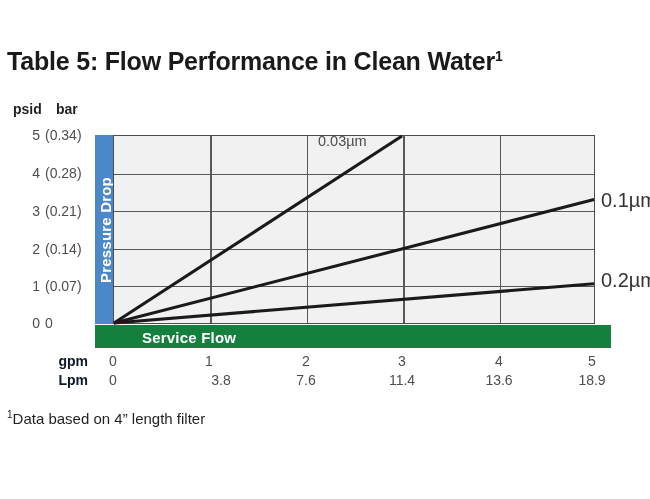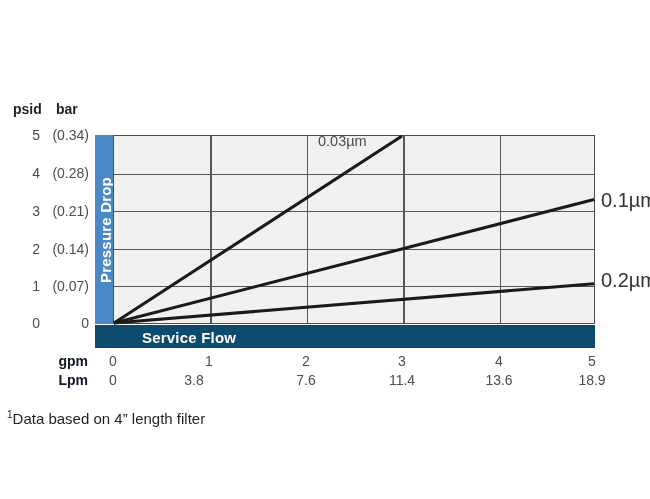--- a/index.html
+++ b/index.html
@@ -65,21 +65,21 @@
   
   .ytick {
     position: absolute;
     font-size: 14px;
     color: #4d4d4d;
     white-space: nowrap;
     height: 16px;
     line-height: 16px;
   }
   .ytick.col-psid { left: 14px; width: 26px; text-align: right; }
-  .ytick.col-bar  { left: 45px; width: 44px; text-align: right; }
+  .ytick.col-bar  { left: 45px; width: 44px; text-align: left; }
 
   
   .pressure-drop-band {
     position: absolute;
     left: 95px;
     top: 135px;
     width: 19px;
     height: 189px;
     background: #4a88c7;
   }
@@ -146,21 +146,22 @@
     white-space: nowrap;
   }
 
   
   .service-flow-band {
     position: absolute;
     left: 95px;
     top: 325px;
     width: 500px;
     height: 23px;
-    background: #0c4a6e;
+    background: #15803d;
+    padding-left: 16px;
   }
   .service-flow-band .hlabel {
     position: absolute;
     left: 47px;
     top: 50%;
     transform: translateY(-50%);
     color: #ffffff;
     font-size: 15px;
     font-weight: bold;
     letter-spacing: 0.2px;
@@ -203,20 +204,23 @@
   .footnote .sup {
     font-size: 10px;
     vertical-align: super;
   }
 </style>
 </head>
 <body>
 
 <div id="page-root">
 
+  <div class="page-title">
+    <span>Table 5: Flow Performance in Clean Water</span><span class="sup">1</span>
+  </div>
 
   <div class="unit-head psid">psid</div>
   <div class="unit-head bar">bar</div>
 
   <div class="ytick col-psid" style="top:127px">5</div>
   <div class="ytick col-psid" style="top:165px">4</div>
   <div class="ytick col-psid" style="top:203px">3</div>
   <div class="ytick col-psid" style="top:241px">2</div>
   <div class="ytick col-psid" style="top:278px">1</div>
   <div class="ytick col-psid" style="top:315px">0</div>
@@ -264,21 +268,21 @@
   <div class="xunit lpm">Lpm</div>
 
   <div class="xtick row-gpm" style="left:113px">0</div>
   <div class="xtick row-gpm" style="left:209px">1</div>
   <div class="xtick row-gpm" style="left:306px">2</div>
   <div class="xtick row-gpm" style="left:402px">3</div>
   <div class="xtick row-gpm" style="left:499px">4</div>
   <div class="xtick row-gpm" style="left:592px">5</div>
 
   <div class="xtick row-lpm" style="left:113px">0</div>
-  <div class="xtick row-lpm" style="left:194px">3.8</div>
+  <div class="xtick row-lpm" style="left:221px">3.8</div>
   <div class="xtick row-lpm" style="left:306px">7.6</div>
   <div class="xtick row-lpm" style="left:402px">11.4</div>
   <div class="xtick row-lpm" style="left:499px">13.6</div>
   <div class="xtick row-lpm" style="left:592px">18.9</div>
 
   <div class="footnote">
     <span class="sup">1</span><span>Data based on 4” length filter</span>
   </div>
 
 </div>

